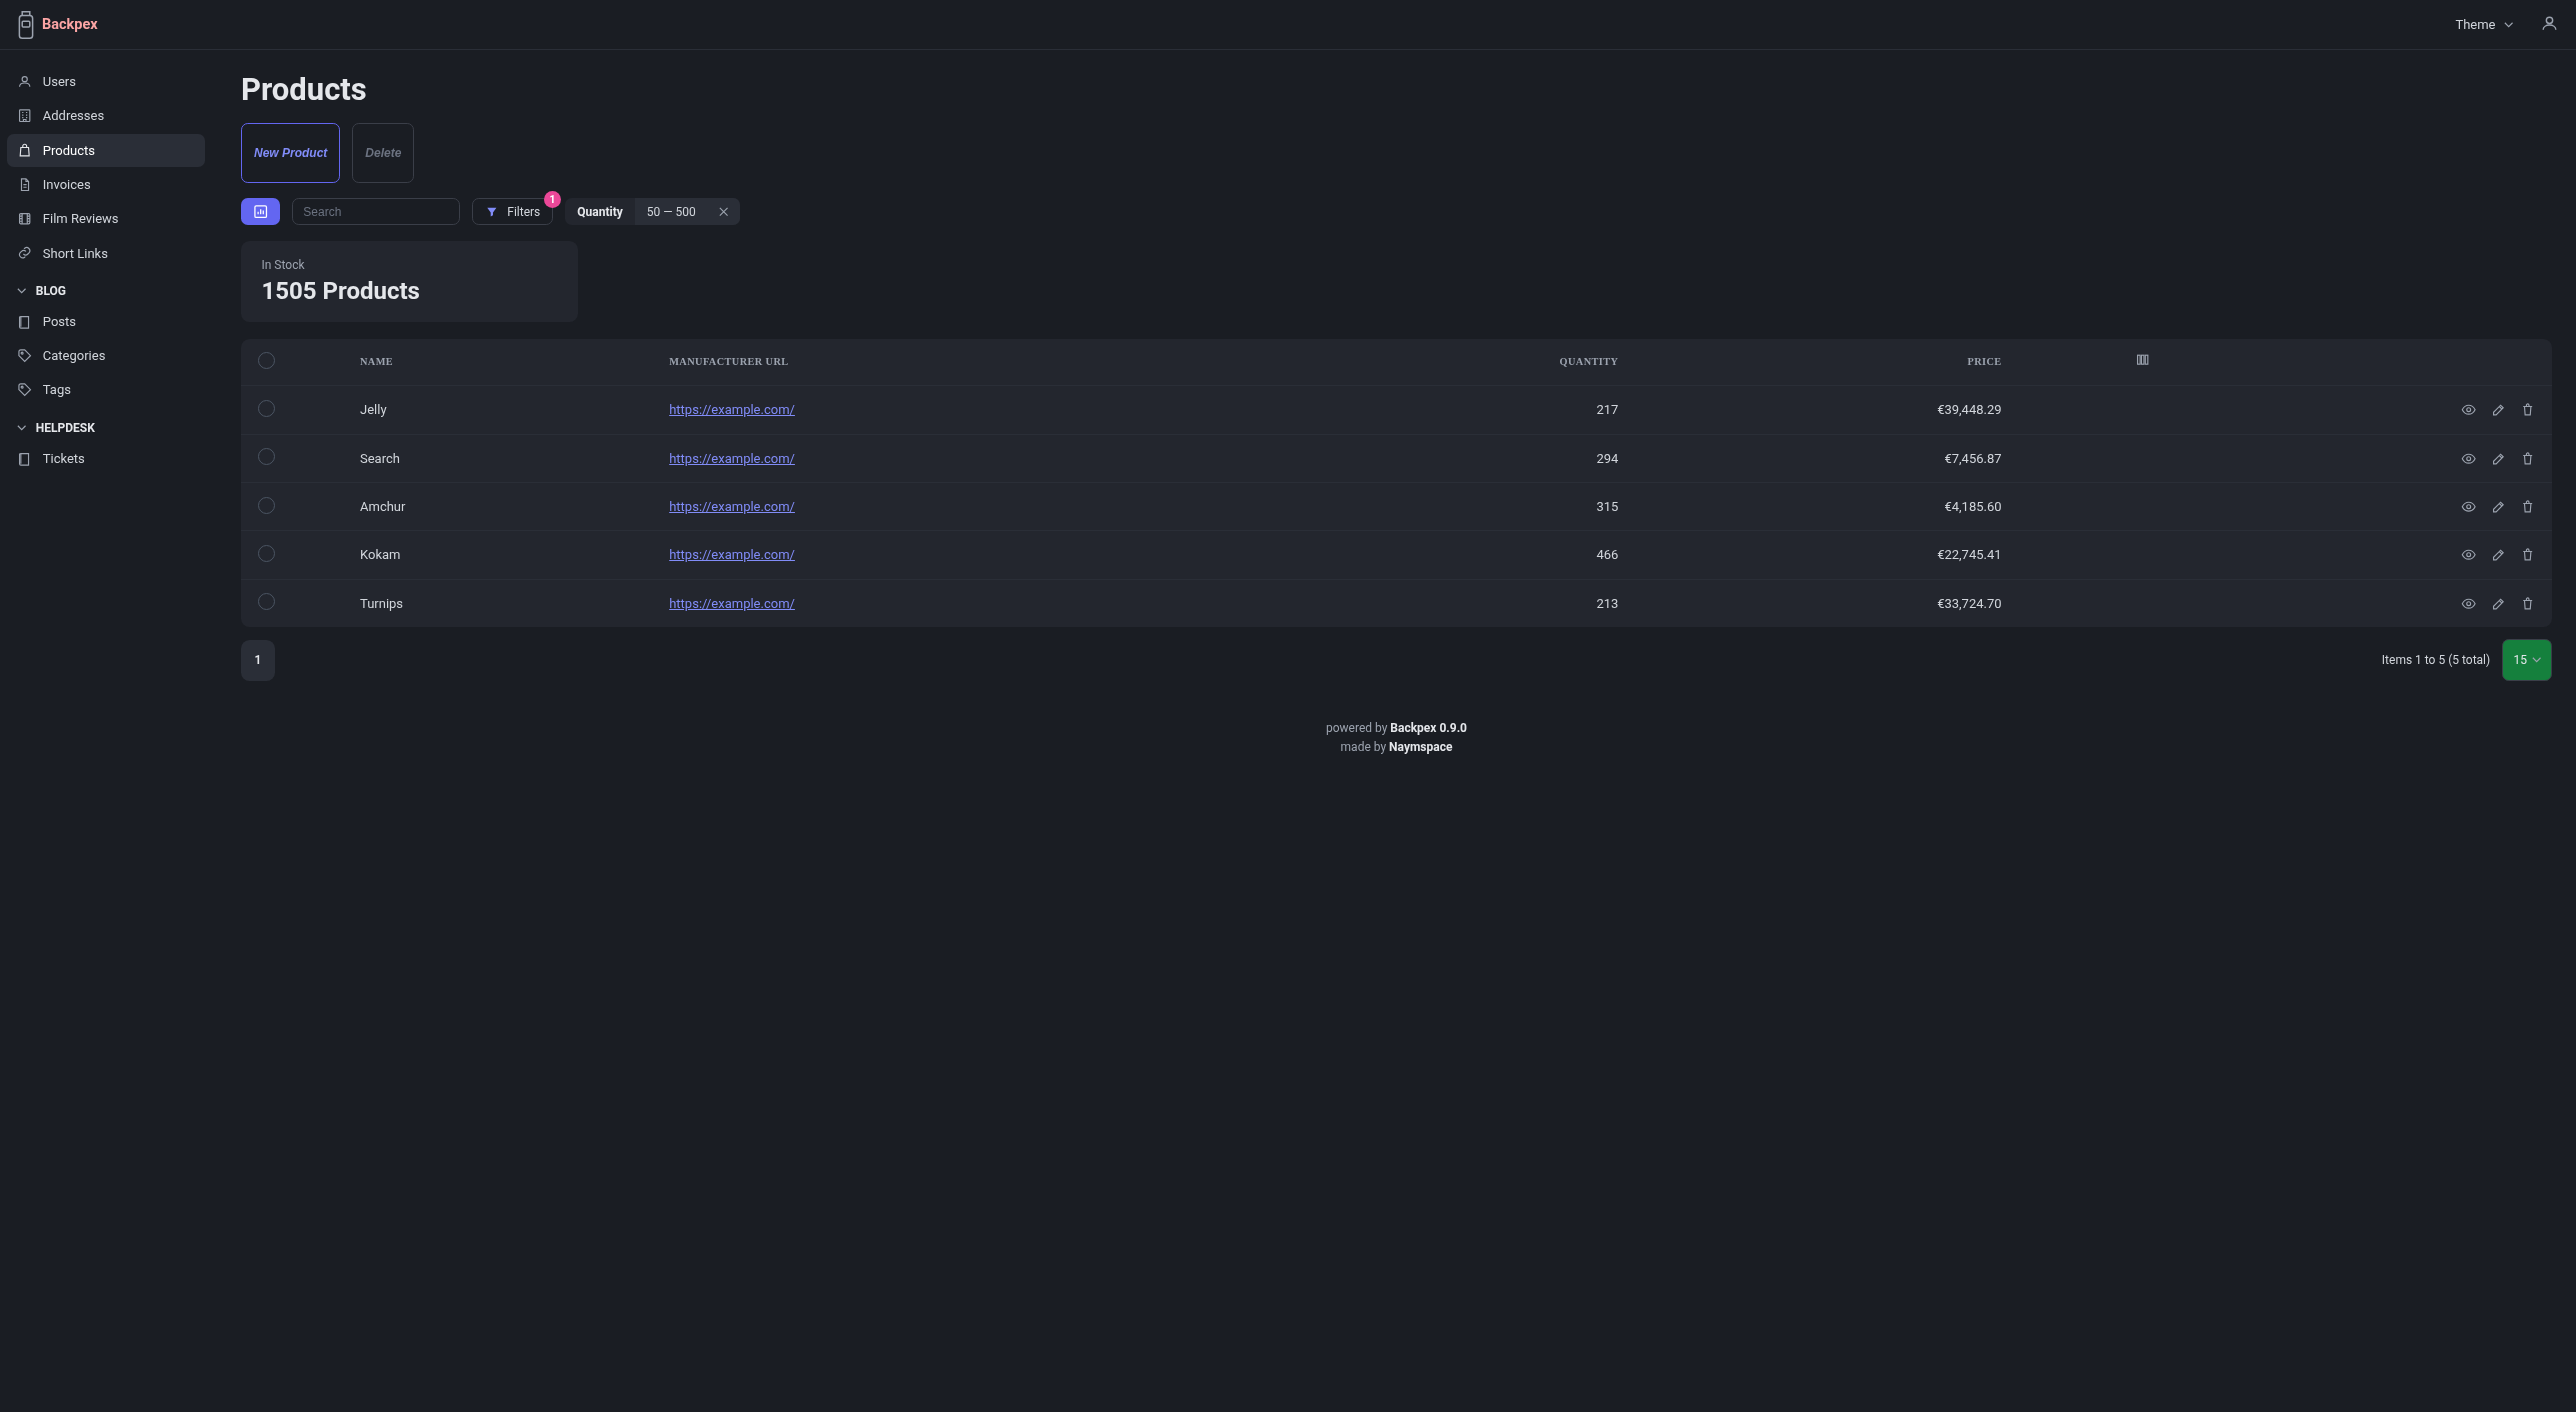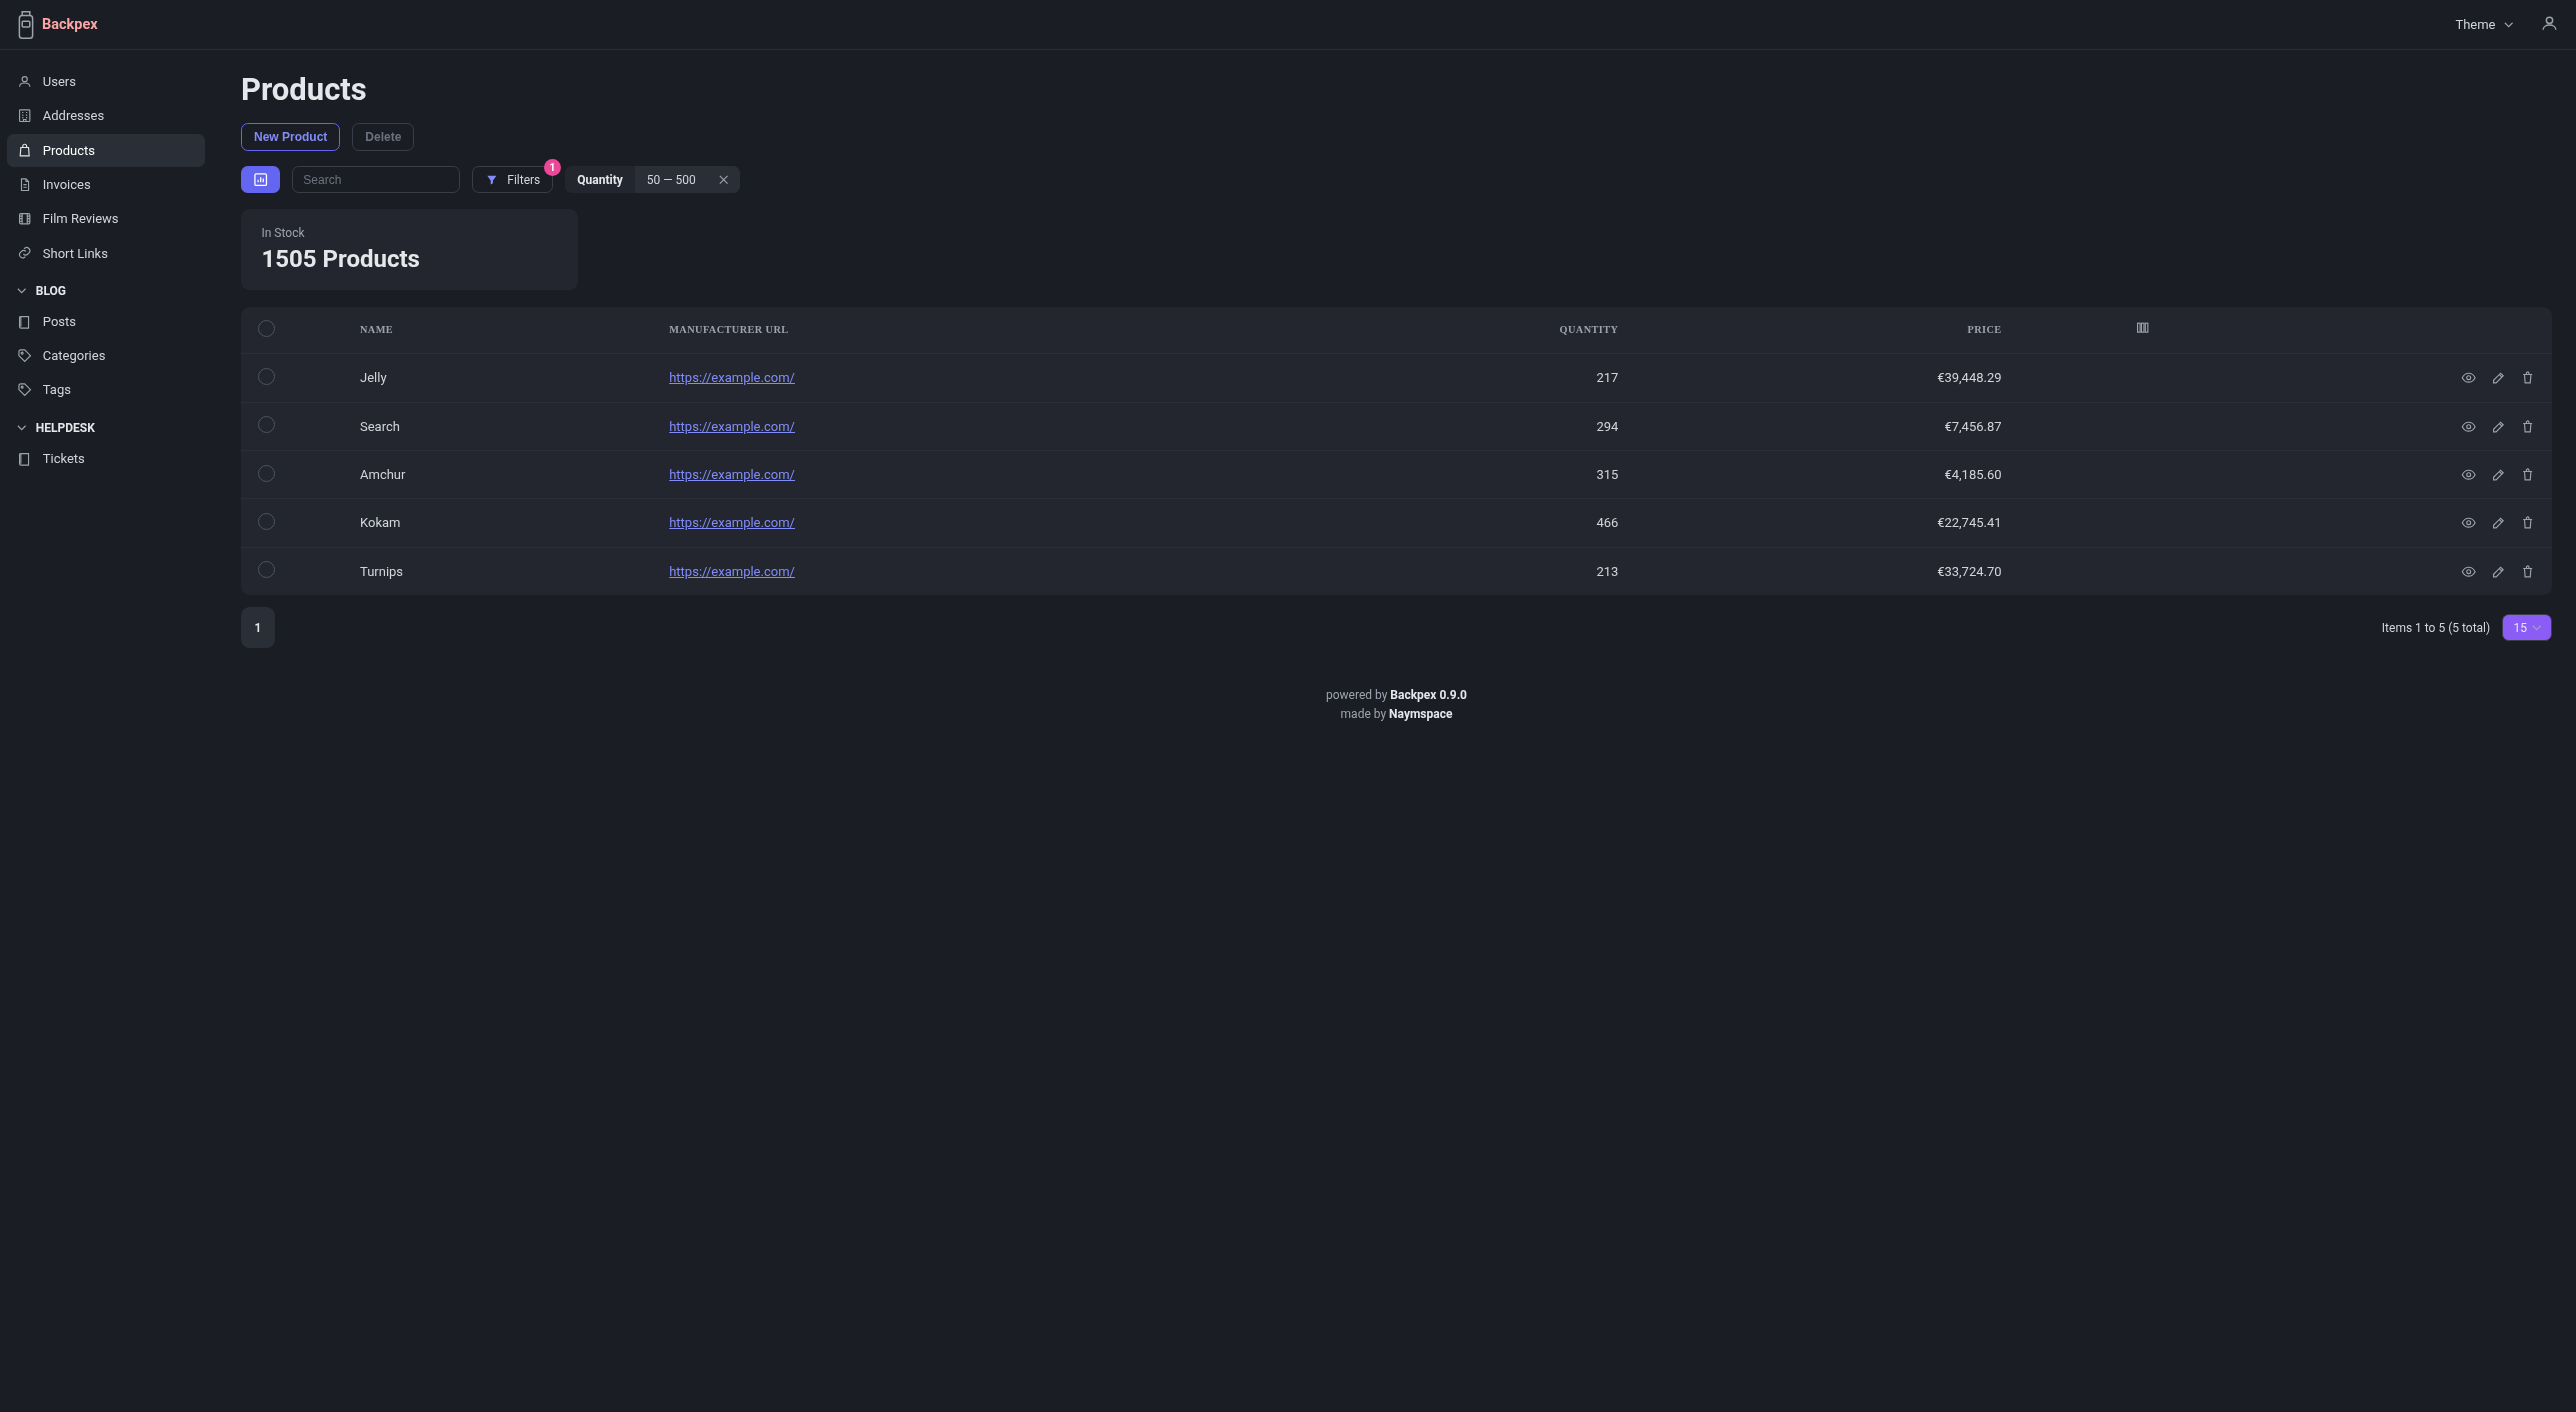--- a/index.html
+++ b/index.html
@@ -89,26 +89,27 @@
       font-weight: 700;
       color: #e5e7eb;
       margin-bottom: 15.4px;
     }
     .actions-row {
       display: flex;
       gap: 12px;
       margin-bottom: 15.4px;
     }
     .btn {
-      padding: 6px 12px;
+      padding: 22px 12px;
       border-radius: 6.8px;
       border: 0.9px solid transparent;
       font-size: 12px;
       font-weight: 600;
       cursor: pointer;
+      font-style: italic;
     }
     .btn-primary { border-color: #6366f1; color: #818cf8; background: transparent; }
     .btn-disabled { border-color: #3a3e48; color: #6b7280; background: transparent; cursor: not-allowed; }
     .toolbar-row {
       display: flex;
       align-items: center;
       gap: 12px;
       margin-bottom: 15.4px;
     }
     .icon-btn {
@@ -224,24 +225,24 @@
       background: #2a2e37;
       display: flex;
       align-items: center;
       justify-content: center;
       color: #e5e7eb;
       font-weight: 600;
       cursor: pointer;
     }
     .footer-right { display: flex; align-items: center; gap: 12px; color: #d1d5db; }
     .select {
-      height: 27px;
+      height: 42px;
       border: 0.9px solid #3a3e48;
       border-radius: 6.8px;
-      background: #8b5cf6;
+      background: #15803d;
       color: #e5e7eb;
       padding: 0 24px 0 10.3px;
       font-size: 12px;
       position: relative;
       display: flex;
       align-items: center;
       cursor: pointer;
     }
     .select .caret { position: absolute; right: 6.8px; }
     .credits {

